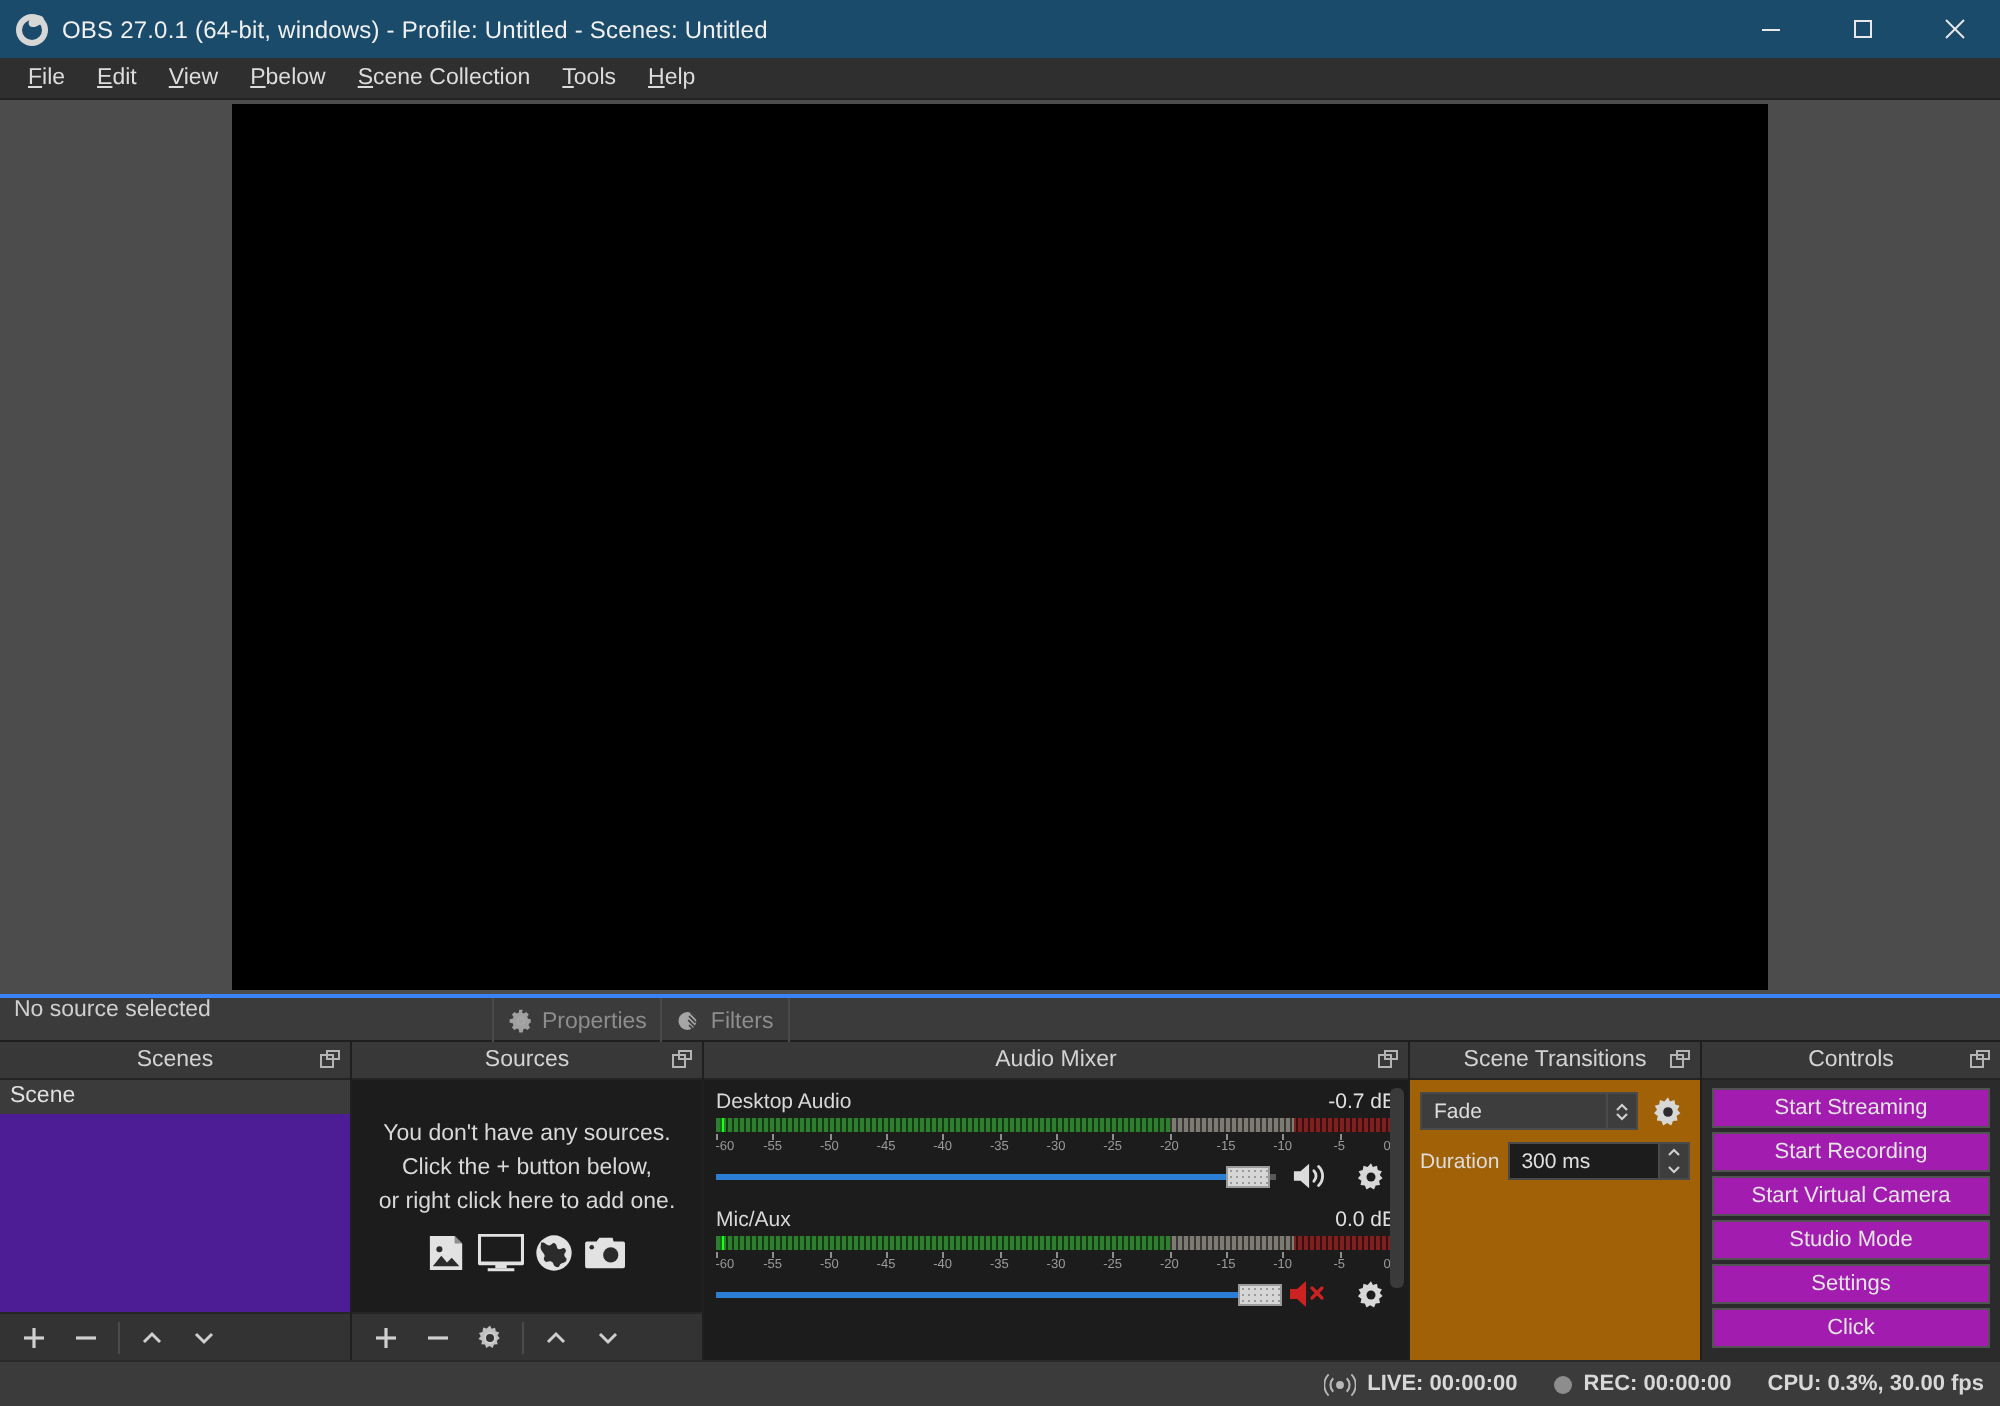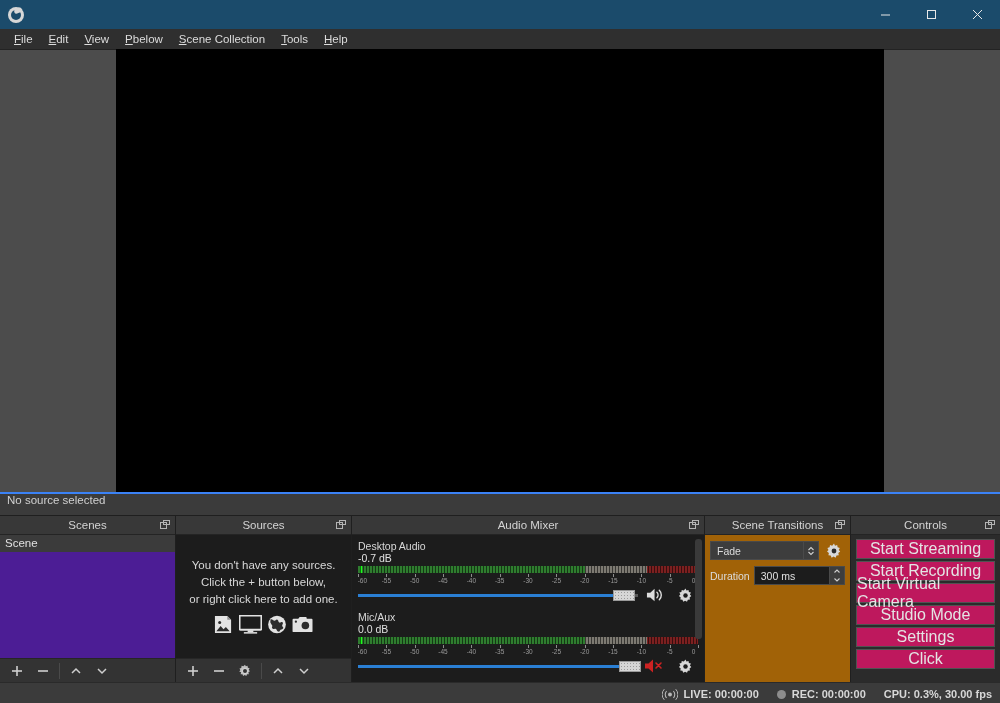--- a/index.html
+++ b/index.html
@@ -168,21 +168,20 @@
   }
   .src-icons svg { display: block; }
 
   
   .mixer { width: 353px; }
   .mixbody { background: #1c1c1c; padding: 5px 6px 0 6px; position: relative; }
   .track { margin-bottom: 6px; }
   .tracktop {
     display: flex; justify-content: space-between; align-items: baseline;
     margin-bottom: 2px;
-    flex-direction: column;
   }
   .trackname { color: #d8d8d8; font-size: 10.5px; }
   .trackdb { color: #e0e0e0; font-size: 10.5px; }
   .meterblock { position: relative; height: 19px; }
   .meterbar {
     height: 7px; width: 100%; display: flex;
     background: #111;
     position: relative; overflow: hidden;
   }
   .seg-green { background: #2f7d2f; }
@@ -273,23 +272,23 @@
   .spin .btns div {
     flex: 1 1 50%; display: flex; align-items: center; justify-content: center;
   }
   .gear-trans { width: 22px; display: flex; align-items: center; justify-content: center; }
 
   
   .controls { width: 147px; flex: 1 1 auto; }
   .ctrlbody { background: #2b2b2b; padding: 4px 5px; }
   .cbtn {
     height: 20px; margin-bottom: 2px;
-    background: #be185d;
+    background: #a21caf;
     display: flex; align-items: center; justify-content: center;
-    color: #e4e4e4; font-size: 16px;
+    color: #e4e4e4; font-size: 11px;
     border: 1px solid #525252;
   }
 
   
   .statusbar {
     flex: 0 0 23px; height: 23px;
     background: #3b3b3b;
     display: flex; align-items: center; justify-content: flex-end;
     gap: 0px; padding-right: 8px;
     border-top: 1px solid #2a2a2a;
@@ -299,20 +298,21 @@
   .dot { width: 9px; height: 9px; border-radius: 50%; background: #8d8d8d; }
   .sb-left { flex: 1 1 auto; }
 </style>
 </head>
 <body>
 
 <div id="app">
 
   <div class="titlebar">
     <div class="tb-icon"></div>
+    <div class="tb-title">OBS 27.0.1 (64-bit, windows) - Profile: Untitled - Scenes: Untitled</div>
     <div class="tb-spacer"></div>
     <div class="wbtn">
       <svg width="11" height="11" viewBox="0 0 11 11">
           <line x1="1" y1="6" x2="10" y2="6" stroke="#e8e8e8" stroke-width="1"></line>
         </svg>
     </div>
     <div class="wbtn">
       <svg width="11" height="11" viewBox="0 0 11 11">
           <rect x="1.5" y="1.5" width="8" height="8" fill="none" stroke="#e8e8e8" stroke-width="1"></rect>
         </svg>
@@ -334,20 +334,36 @@
     <div class="menuitem"><span>T</span><i style="font-style:normal">ools</i></div>
     <div class="menuitem"><span>H</span><i style="font-style:normal">elp</i></div>
   </div>
 
   <div class="previewwrap">
     <div class="canvas"></div>
   </div>
 
   <div class="srcbar">
     <div class="srcbar-label">No source selected</div>
+    <div class="srcbar-tools">
+      <div class="tbtn">
+        <svg width="13" height="13" viewBox="0 0 16 16">
+            <path d="M8 5.2a2.8 2.8 0 100 5.6 2.8 2.8 0 000-5.6zm0 4.2a1.4 1.4 0 110-2.8 1.4 1.4 0 010 2.8z" fill="#a5a5a5"></path>
+            <path d="M14 9.1V6.9l-1.7-.3a4.6 4.6 0 00-.5-1.2l1-1.4-1.6-1.6-1.4 1a4.6 4.6 0 00-1.2-.5L9.1 1H6.9l-.3 1.9a4.6 4.6 0 00-1.2.5l-1.4-1-1.6 1.6 1 1.4a4.6 4.6 0 00-.5 1.2L1 6.9v2.2l1.9.3c.1.4.3.8.5 1.2l-1 1.4 1.6 1.6 1.4-1c.4.2.8.4 1.2.5l.3 1.9h2.2l.3-1.9c.4-.1.8-.3 1.2-.5l1.4 1 1.6-1.6-1-1.4c.2-.4.4-.8.5-1.2L14 9.1z" fill="#a5a5a5" opacity="0.95"></path>
+          </svg>
+        <span>Properties</span>
+      </div>
+      <div class="tbtn">
+        <svg width="13" height="13" viewBox="0 0 16 16">
+            <circle cx="7" cy="8" r="5.5" fill="#a5a5a5"></circle>
+            <path d="M9 3l4 4M8 5l4 4M7.5 7.5l4 4M8 10.5l3 3" stroke="#3b3b3b" stroke-width="1"></path>
+          </svg>
+        <span>Filters</span>
+      </div>
+    </div>
   </div>
 
   <div class="dockrow">
 
     <div class="dock scenes">
       <div class="dockhead">
         <span class="title">Scenes</span>
         <span class="float-icon">
           <svg width="10" height="10" viewBox="0 0 10 10">
               <rect x="0.5" y="2.5" width="6" height="6" fill="none" stroke="#b4b4b4" stroke-width="1"></rect>

